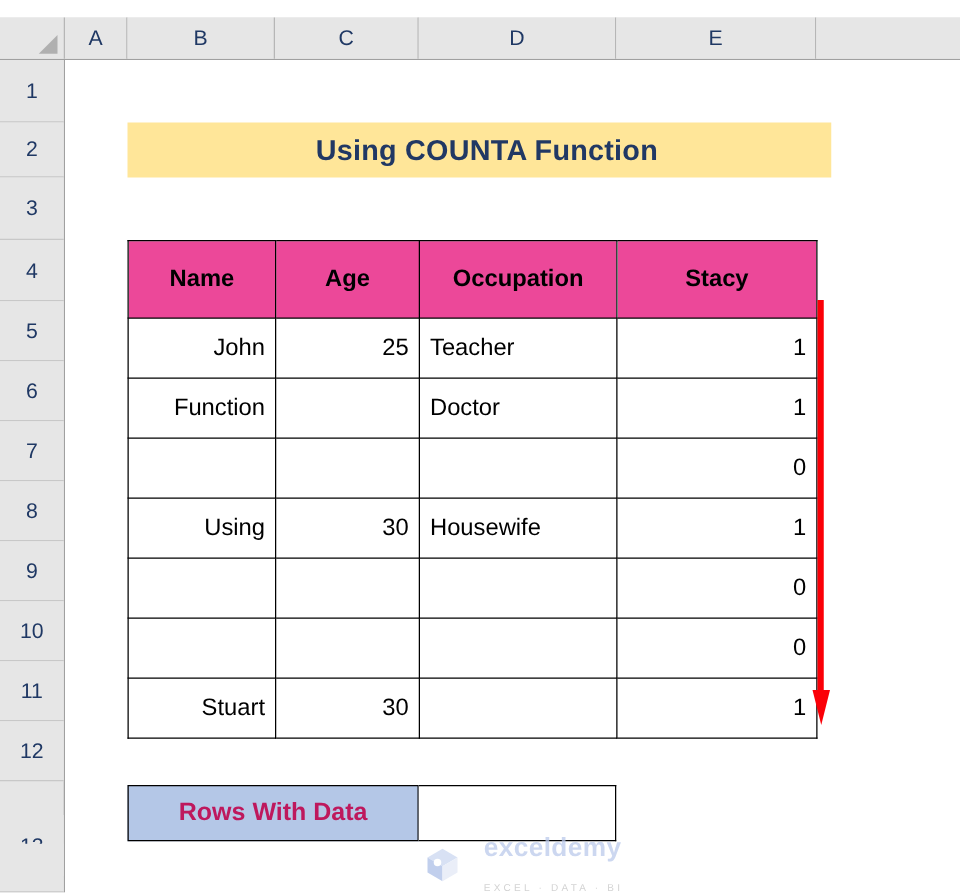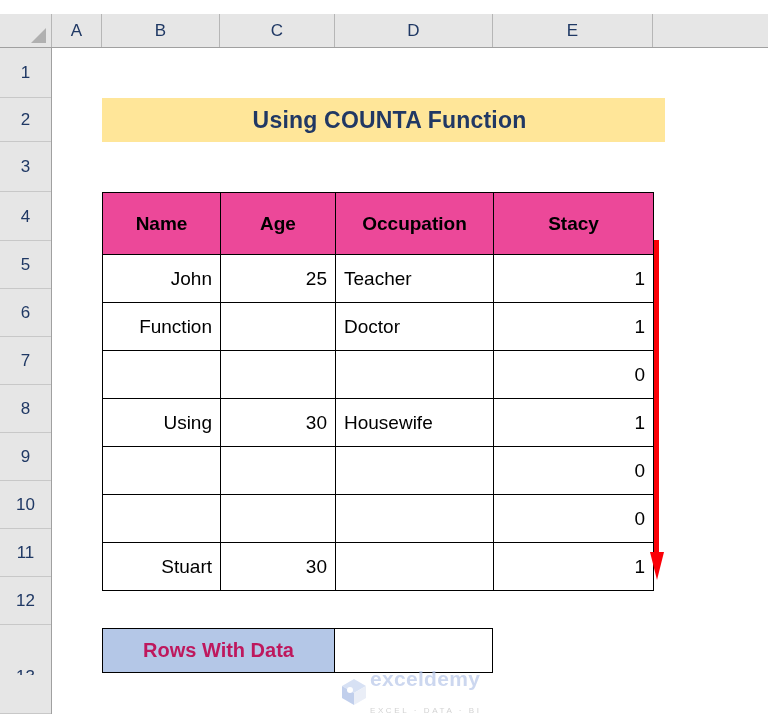--- a/index.html
+++ b/index.html
@@ -207,21 +207,21 @@
     color: #000000;
   }
 
   
   .watermark {
     position: absolute;
     left: 288px;   
     top: 620px;    
     display: flex;
     align-items: center;
-    gap: 3px;
+    gap: 20px;
     opacity: 0.72;
     pointer-events: none;
     user-select: none;
   }
   .wm-cube { position: relative; width: 26px; height: 28px; }
   .wm-word { display: flex; flex-direction: column; line-height: 1; }
   .wm-main {
     font-size: 21px;
     color: #b9c8ea;
     font-weight: bold;

